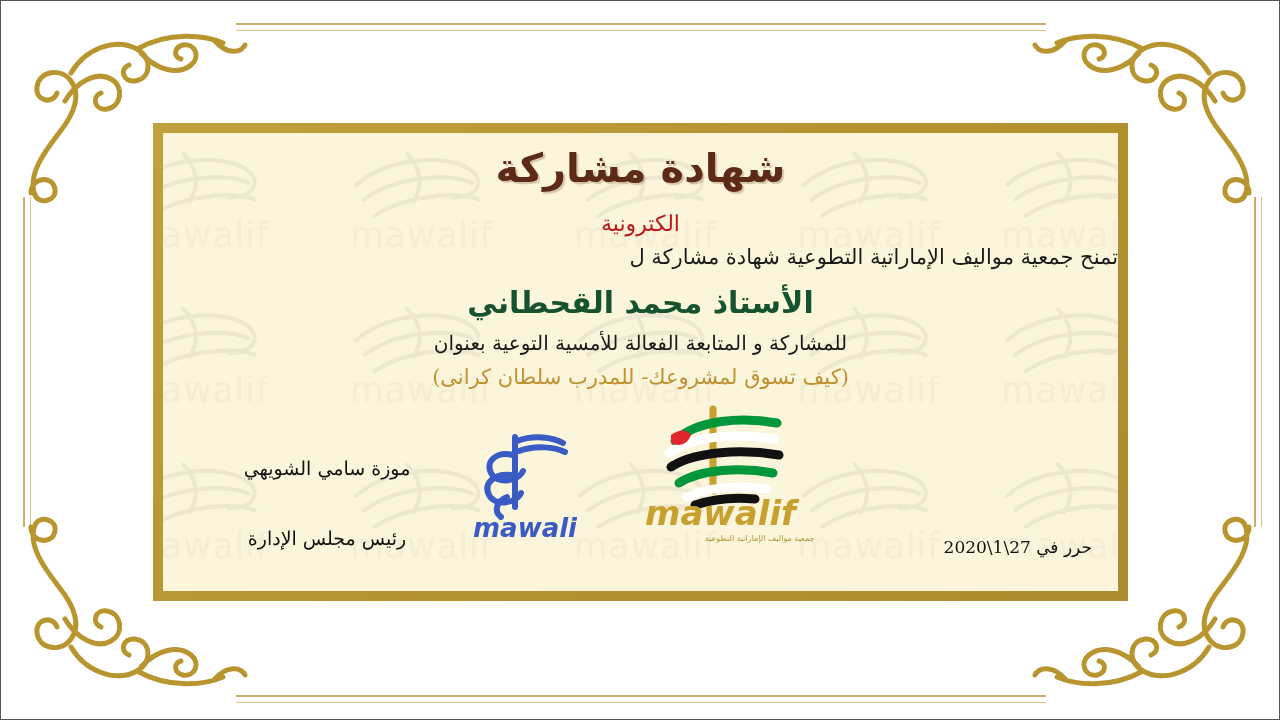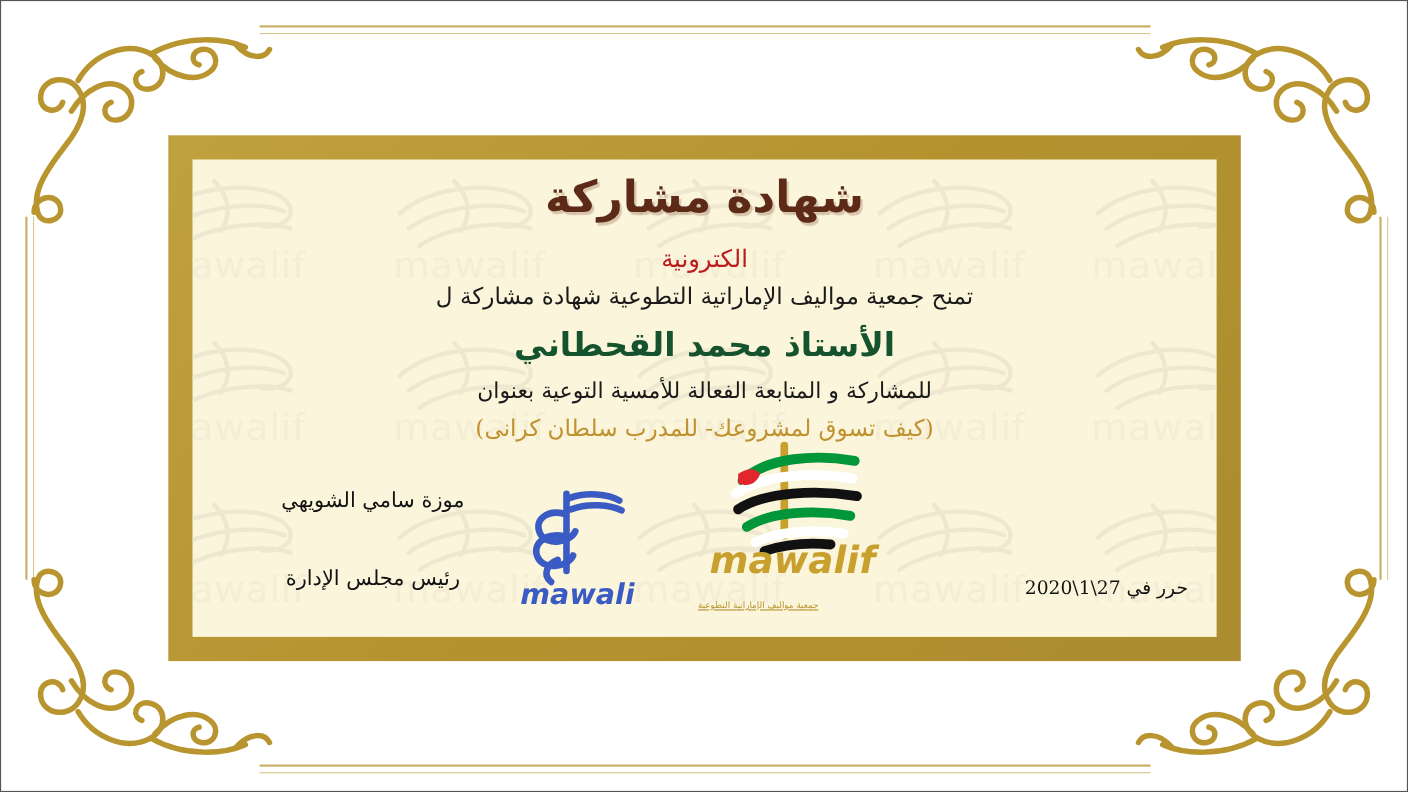--- a/index.html
+++ b/index.html
@@ -60,21 +60,21 @@
   
   #frame {
     position: absolute;
     left: 152px;
     top: 122px;
     width: 975px;
     height: 478px;
     background: #b89638;
     background: linear-gradient(135deg,#c0a13f 0%, #b4932f 50%, #ab8c2e 100%);
     box-sizing: border-box;
-    padding: 22px;
+    padding: 10px;
   }
   #frame-inner {
     position: relative;
     width: 100%;
     height: 100%;
     background: #fbf5dc;
     box-sizing: border-box;
     overflow: hidden;
   }
 
@@ -117,20 +117,21 @@
     font-family: "DejaVu Serif", serif;
   }
 
   .grant-line {
     position: absolute;
     top: 112px;
     left: 0; right: 0;
     font-size: 21px;
     color: #1a1a1a;
     font-family: "DejaVu Serif", serif;
+    text-align: right;
   }
 
   .recipient-name {
     position: absolute;
     top: 152px;
     left: 0; right: 0;
     font-size: 30px;
     font-weight: bold;
     color: #14532d;
     font-family: "DejaVu Sans", sans-serif;
@@ -162,27 +163,26 @@
     height: 140px;
     display: flex;
     justify-content: center;
     align-items: flex-end;
     gap: 58px;
     direction: ltr;
   }
   .logo { position: relative; }
   .logo svg { display: block; }
   .logo-sub {
-    margin-top: 17px;
-    text-align: left;
+    margin-top: 1px;
+    text-align: right;
     font-size: 8px;
     color: #b8942f;
     letter-spacing: .5px;
     direction: rtl;
-    text-decoration: underline;
   }
 
   
   #signature {
     position: absolute;
     left: 34px;
     bottom: 42px;
     width: 260px;
     text-align: center;
     direction: rtl;

